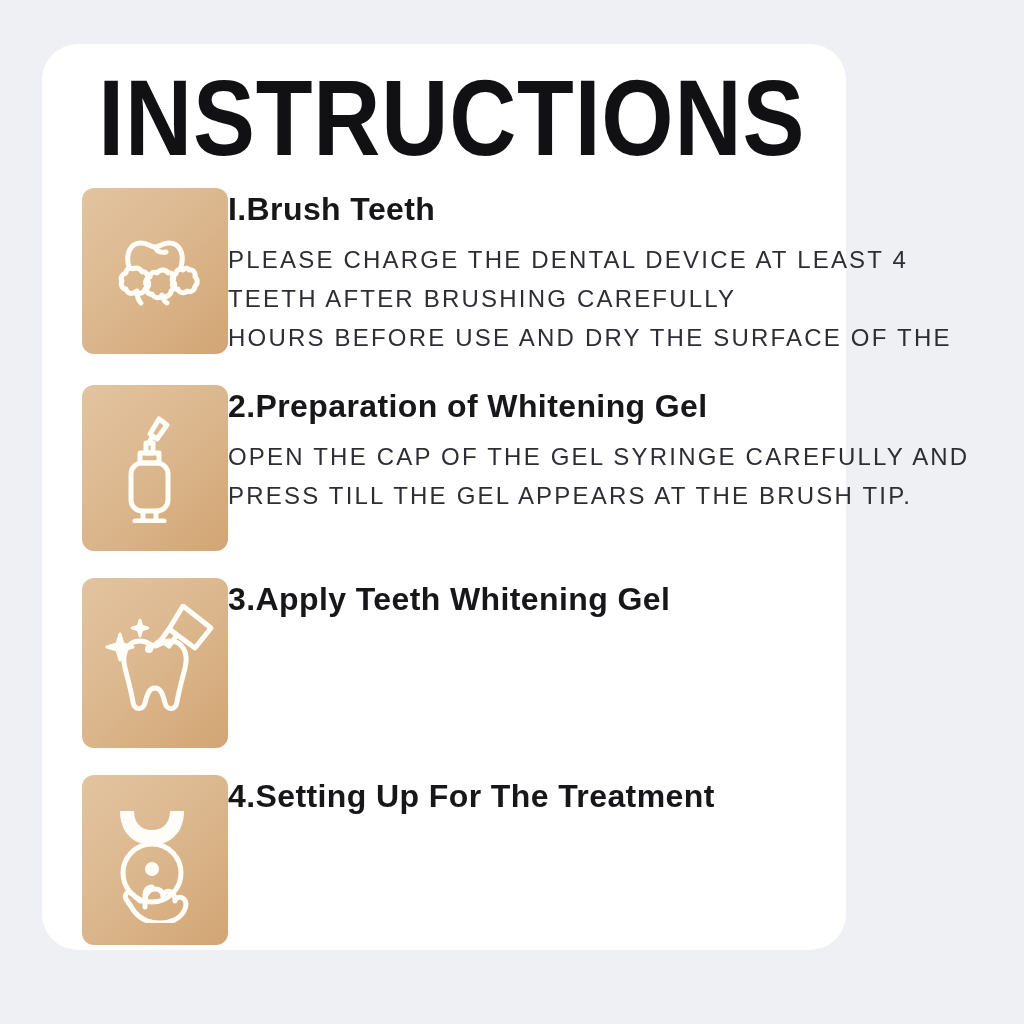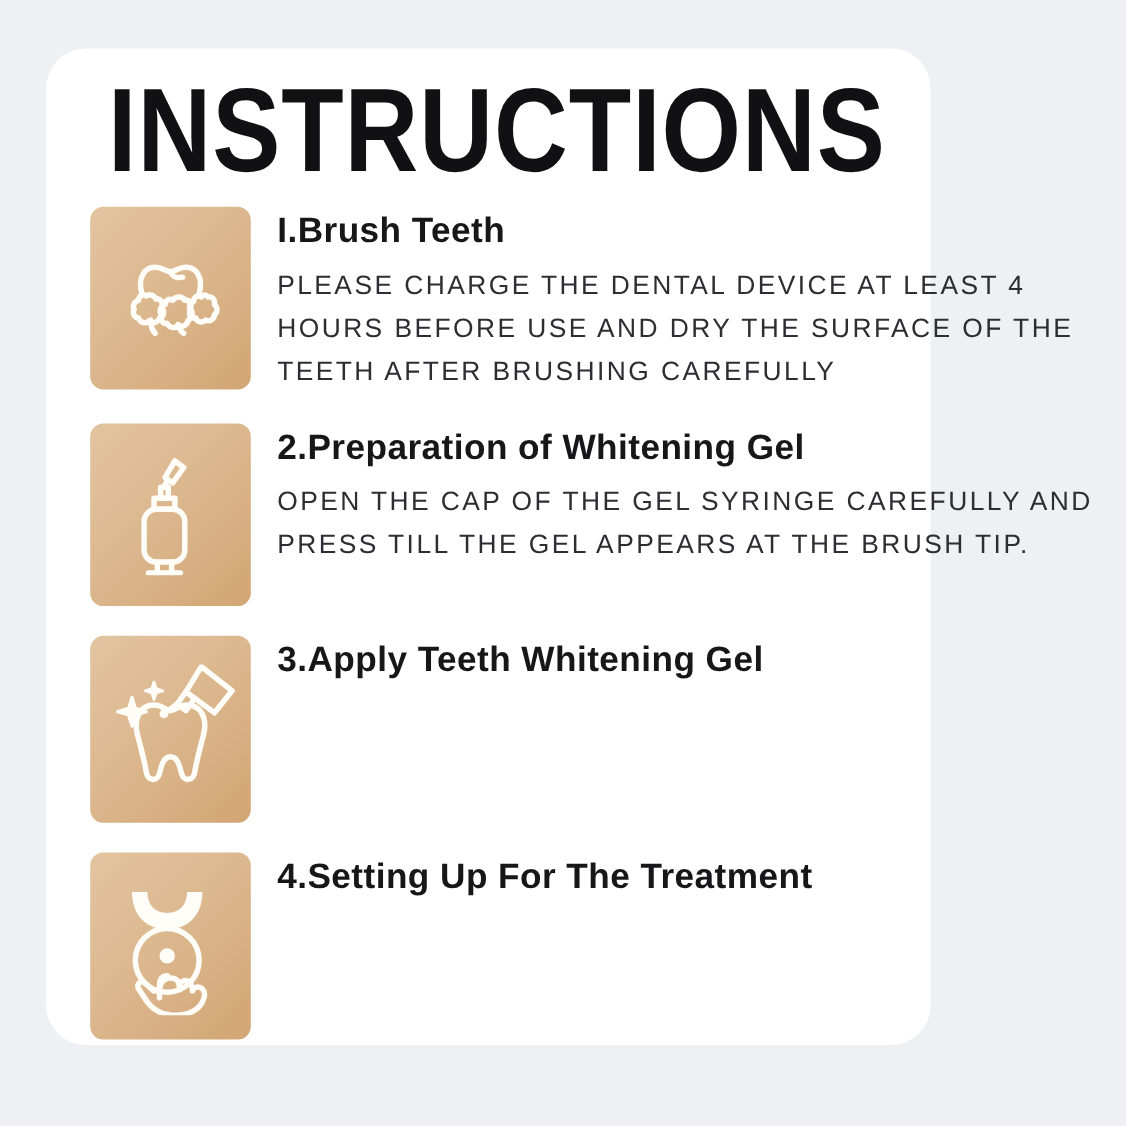--- a/index.html
+++ b/index.html
@@ -69,21 +69,20 @@
     align-items: center;
     justify-content: center;
     box-sizing: border-box;
     overflow: hidden;
   }
   .tile.t3 { height: 170px; }
   .tile.t4 { height: 170px; }
   .tile svg { display: block; }
   .body-col {
     flex: 1 1 auto;
-    padding-left: 24px;
     padding-top: 4px;
     min-width: 0;
   }
   .step-title {
     font-family: "Liberation Sans", sans-serif;
     font-size: 32px;
     font-weight: bold;
     color: #17171a;
     letter-spacing: 0.4px;
     line-height: 1.1;
@@ -122,22 +121,22 @@
               <path d="M76 47 C73 45 69 47 69 51 C66 52 64 56 66 59 C64 63 67 67 71 66 C72 70 77 71 80 68 C84 70 88 67 88 63 C91 61 91 56 88 54 C89 50 86 46 82 47 C80 44 78 45 76 47 Z"></path>
               <path d="M30 68 C30 74 32 78 34 80"></path>
               <path d="M55 72 C56 76 58 79 60 80"></path>
             </svg>
           </span>
         </div>
         <div class="body-col">
           <h2 class="step-title">I.Brush Teeth</h2>
           <p class="step-desc">
             <span class="line">PLEASE CHARGE THE DENTAL DEVICE AT LEAST 4</span>
+            <span class="line">TEETH AFTER BRUSHING CAREFULLY</span>
             <span class="line">HOURS BEFORE USE AND DRY THE SURFACE OF THE</span>
-            <span class="line">TEETH AFTER BRUSHING CAREFULLY</span>
           </p>
         </div>
       </div>
 
       <div class="step s2">
         <div class="tile t2">
           <span>
             <svg width="96" height="110" viewBox="0 0 96 110" fill="none" stroke="#fffdf8" stroke-width="5" stroke-linecap="round" stroke-linejoin="round">
               <path d="M52 6 L60 12 L50 26 L43 21 Z"></path>
               <path d="M45 24 L42 30"></path>

